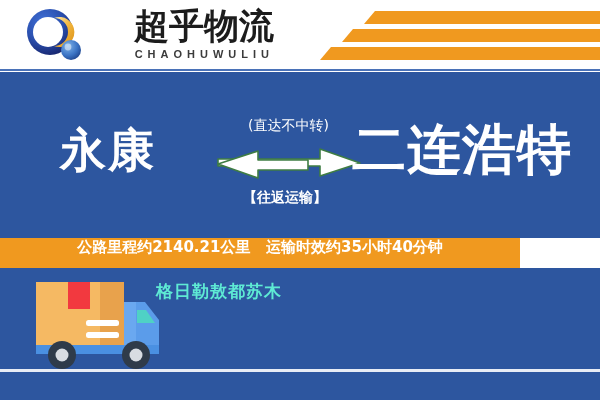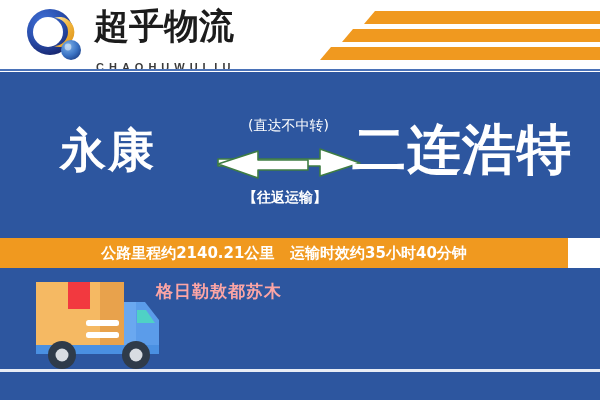--- a/index.html
+++ b/index.html
@@ -19,20 +19,21 @@
   }
 
   
   #header {
     position: absolute;
     left: 0; top: 0;
     width: 600px;
     height: 72px;
     background: #ffffff;
     overflow: hidden;
+    text-align: right;
   }
   #logo-mark {
     position: absolute;
     left: 24px;
     top: 8px;
     width: 62px;
     height: 56px;
   }
   #logo-wordmark {
     position: absolute;
@@ -51,21 +52,21 @@
     white-space: nowrap;
   }
   .brand-en {
     font-family: "Liberation Sans", sans-serif;
     font-size: 11px;
     font-weight: bold;
     color: #3b3b3b;
     letter-spacing: 5.0px;
     line-height: 14px;
     white-space: nowrap;
-    margin-top: 14px;
+    margin-top: 1px;
     margin-left: 2px;
   }
   #stripes {
     position: absolute;
     right: 0;
     top: 0;
     width: 320px;
     height: 72px;
   }
   .stripe {
@@ -148,25 +149,24 @@
     top: 74px;
     width: 146px;
     height: 34px;
   }
 
   
   #info-bar {
     position: absolute;
     left: 0;
     top: 238px;
-    width: 568px;
+    width: 520px;
     height: 30px;
     background: #f0991f;
     display: flex;
-    align-items: center;
     justify-content: center;
   }
   #info-text {
     font-family: "DejaVu Sans", sans-serif;
     font-size: 15px;
     font-weight: bold;
     color: #ffffff;
     letter-spacing: 0px;
     white-space: pre;
   }
@@ -187,21 +187,21 @@
     width: 140px;
     height: 98px;
   }
   #hub-name {
     position: absolute;
     left: 156px;
     top: 12px;
     font-family: "DejaVu Sans", sans-serif;
     font-size: 17px;
     font-weight: bold;
-    color: #fca5a5;
+    color: #5eead4;
     letter-spacing: 1px;
     white-space: nowrap;
   }
   #bottom-rule {
     position: absolute;
     left: 0;
     top: 101px;
     width: 600px;
     height: 3px;
     background: #e8ecf5;

